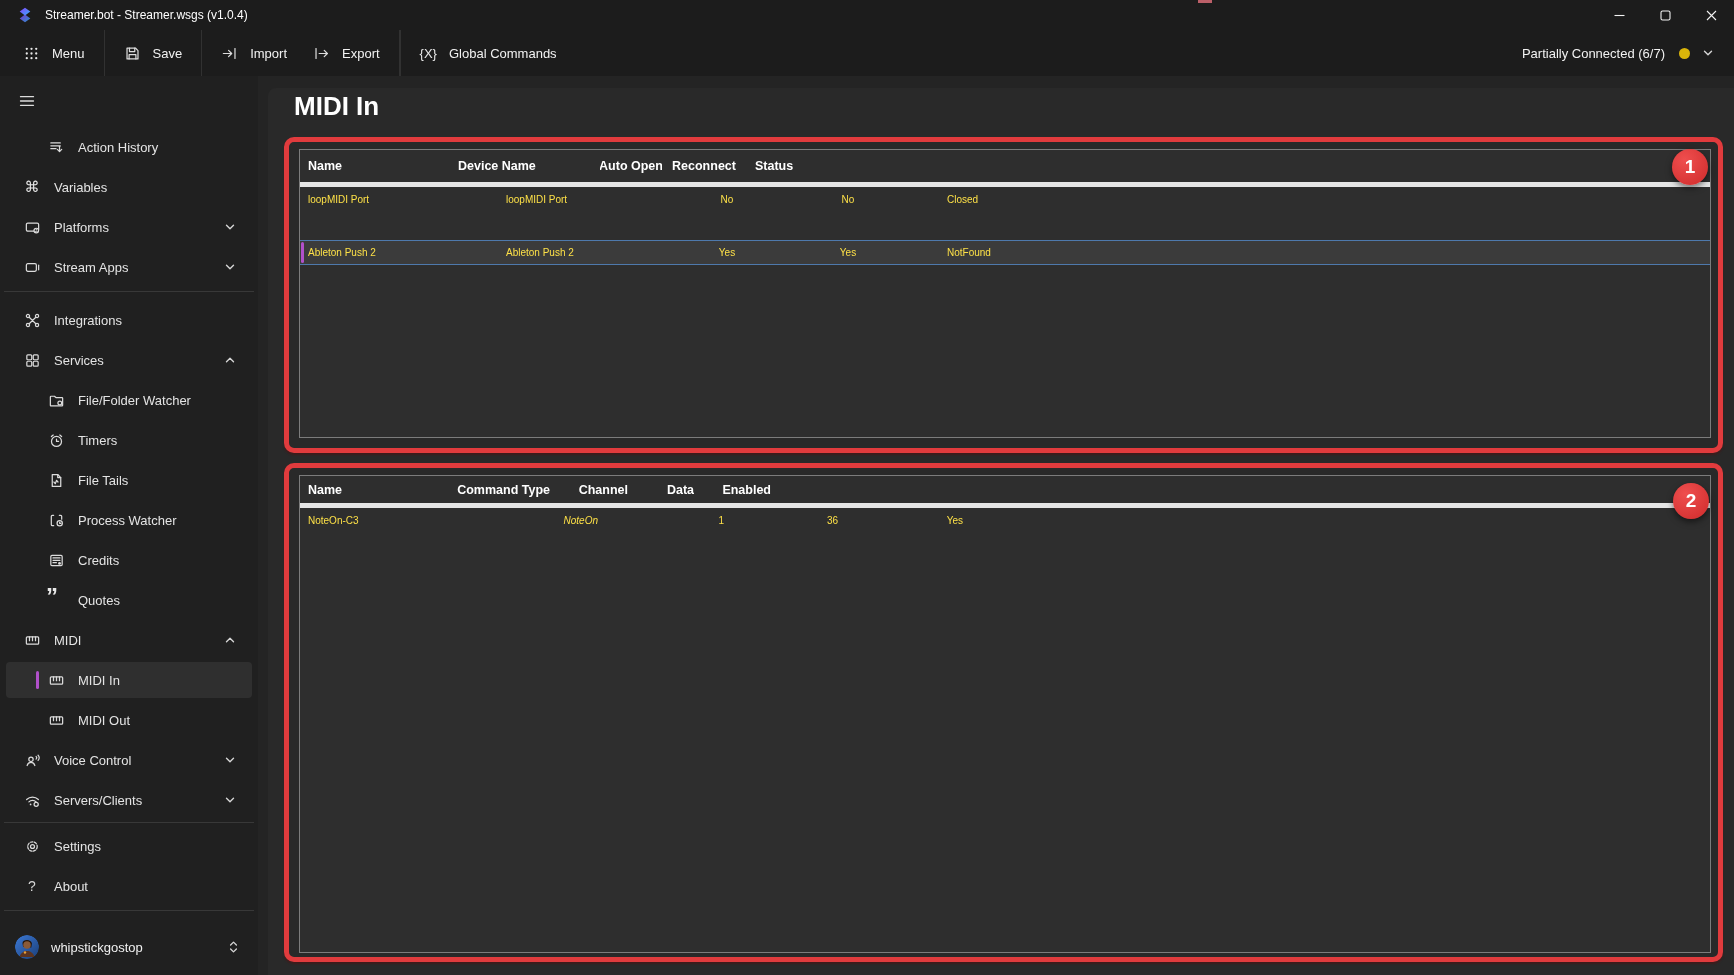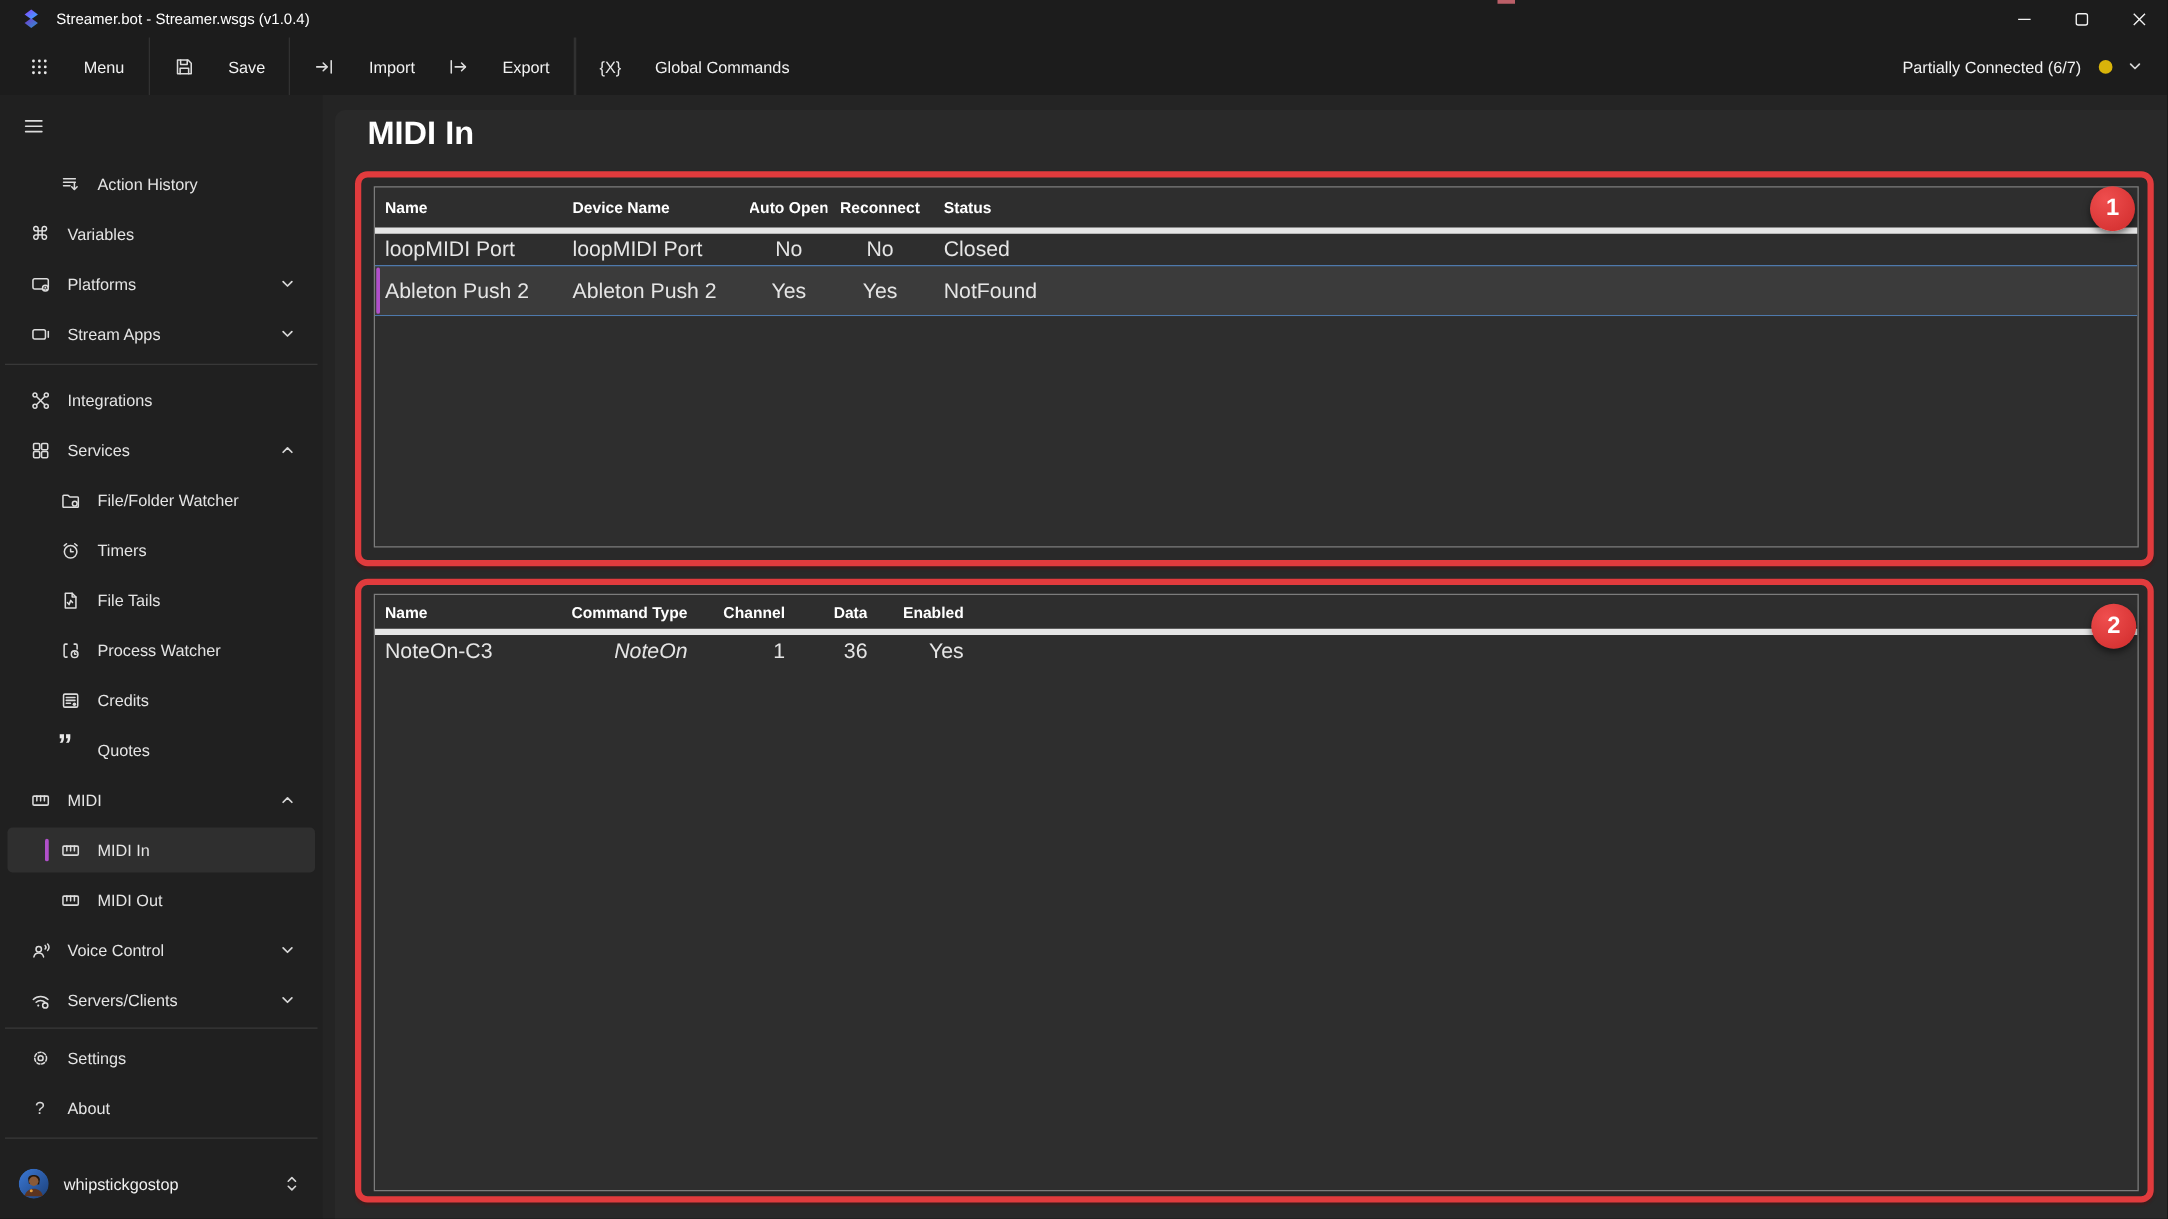--- a/index.html
+++ b/index.html
@@ -12,21 +12,21 @@
   .tb-title{margin-left:12px;font-size:12px;color:#fff;white-space:nowrap;}
   .artifact{position:absolute;left:1198px;top:0;width:14px;height:3px;background:#bb5f68;}
   .win-controls{position:absolute;right:0;top:0;display:flex;height:30px;}
   .win-btn{width:46px;height:30px;display:flex;align-items:center;justify-content:center;color:#f2f2f2;}
 
   
   .toolbar{position:absolute;left:0;top:30px;right:0;height:46px;background:#1c1c1c;display:flex;align-items:center;padding-left:4px;}
   .tb-groups{display:flex;align-items:center;height:100%;}
   .tb-group{display:flex;align-items:center;height:100%;padding:0 6px;}
   .tb-sep{width:1px;height:46px;background:#313131;}
-  .tb-btn{display:flex;align-items:center;gap:27px;padding:0 13px;height:36px;font-size:13px;color:#f2f2f2;border-radius:4px;cursor:default;white-space:nowrap;}
+  .tb-btn{display:flex;align-items:center;gap:12px;padding:0 13px;height:36px;font-size:13px;color:#f2f2f2;border-radius:4px;cursor:default;white-space:nowrap;}
   .tb-icon{display:flex;align-items:center;}
   .txt-icon{font-size:13px;color:#e8e8e8;font-weight:400;}
   .status-area{margin-left:auto;display:flex;align-items:center;padding-right:20px;font-size:13px;color:#f2f2f2;}
   .status-dot{width:11px;height:11px;border-radius:50%;margin-left:14px;}
   .status-chevron{margin-left:12px;display:flex;}
 
   
   .sidebar{position:absolute;left:0;top:76px;width:258px;bottom:0;background:#202020;}
   .hamburger{position:absolute;left:8px;top:8px;width:38px;height:33px;display:flex;align-items:center;justify-content:center;border-radius:4px;}
   .sidenav{position:absolute;left:0;top:53px;right:0;}
@@ -50,21 +50,21 @@
   .page-title{position:absolute;left:26px;top:0;margin:0;font-size:26px;line-height:36px;font-weight:700;color:#fff;}
 
   .anno{position:absolute;border:5px solid #e13b3d;border-radius:10px;box-sizing:border-box;z-index:5;pointer-events:none;
         box-shadow:0 2px 2px rgba(90,10,10,.45);}
   .anno-badge{position:absolute;width:36px;height:36px;border-radius:50%;z-index:6;color:#fff;font-weight:700;font-size:19px;
         display:flex;align-items:center;justify-content:center;
         background:radial-gradient(circle at 35% 30%, #ef4e4e, #cf2b2b);box-shadow:0 3px 6px rgba(0,0,0,.5);}
 
   .dgrid{position:absolute;background:#2e2e2e;border:1px solid #7c7c7c;box-sizing:border-box;z-index:1;overflow:hidden;}
   .dg-header{display:flex;font-weight:700;font-size:12.5px;color:#fff;border-bottom:5px solid #e5e5e5;}
-  .dg-row{display:flex;font-size:17px;color:#e5e5e5;position:relative;}
+  .dg-row{display:flex;font-size:10px;color:#fde047;position:relative;gap:48px;}
   .dg-row.selected{background:#3b3b3b;box-shadow:inset 0 1px 0 #4e79ac, inset 0 -1px 0 #4e79ac;}
   .rowpill{position:absolute;left:1px;top:2px;bottom:2px;width:3px;border-radius:2px;background:#b150ca;}
   .dg-cell{box-sizing:border-box;white-space:nowrap;overflow:hidden;display:flex;align-items:center;}
   .al{justify-content:flex-start;padding-left:8px;}
   .ac{justify-content:center;}
   .ar{justify-content:flex-end;}
 </style>
 </head>
 <body>
 
@@ -443,21 +443,21 @@
           <div class="dg-cell ac" style="width: 68px; margin-left: 8px;">Reconnect</div>
           <div class="dg-cell al" style="width: 120px; margin-left: 9px;">Status</div>
         </div>
         <div class="dg-row" style="height: 25px;">
           <div class="dg-cell al" style="width: 150px;">loopMIDI Port</div>
           <div class="dg-cell al" style="width: 150px;">loopMIDI Port</div>
           <div class="dg-cell ac" style="width: 62px;">No</div>
           <div class="dg-cell ac" style="width: 68px; margin-left: 8px;">No</div>
           <div class="dg-cell al" style="width: 120px; margin-left: 9px;">Closed</div>
         </div>
-        <div class="dg-row selected" style="height: 41px;">
+        <div class="dg-row selected" style="height: 25px; margin-top: 28px;">
           <span class="rowpill"></span>
           <div class="dg-cell al" style="width: 150px;">Ableton Push 2</div>
           <div class="dg-cell al" style="width: 150px;">Ableton Push 2</div>
           <div class="dg-cell ac" style="width: 62px;">Yes</div>
           <div class="dg-cell ac" style="width: 68px; margin-left: 8px;">Yes</div>
           <div class="dg-cell al" style="width: 120px; margin-left: 9px;">NotFound</div>
         </div>
       </div>
 
     <div class="dgrid" id="table-commands" style="left:41px;top:399px;width:1412px;height:478px;">

